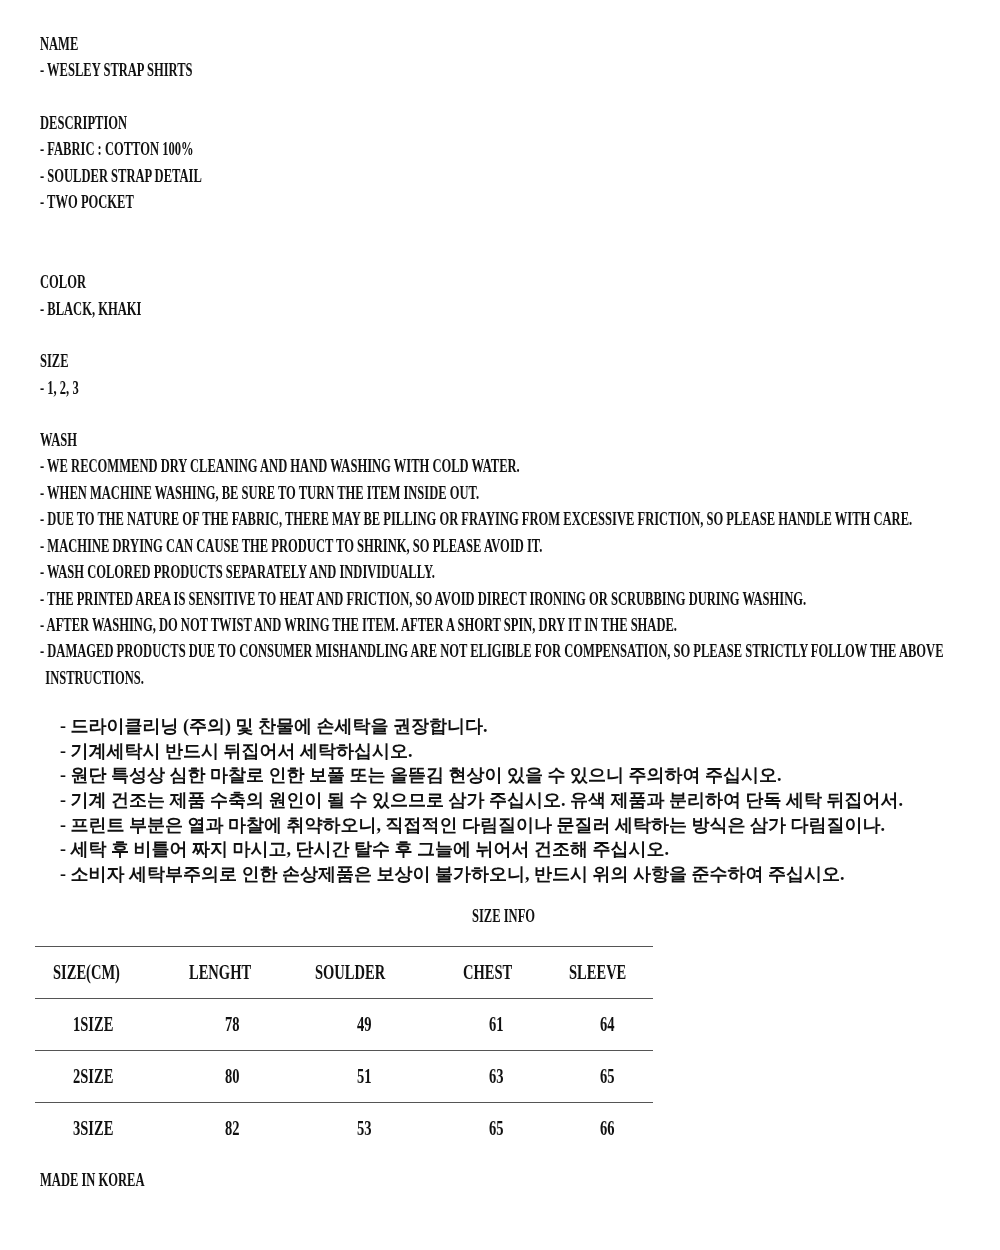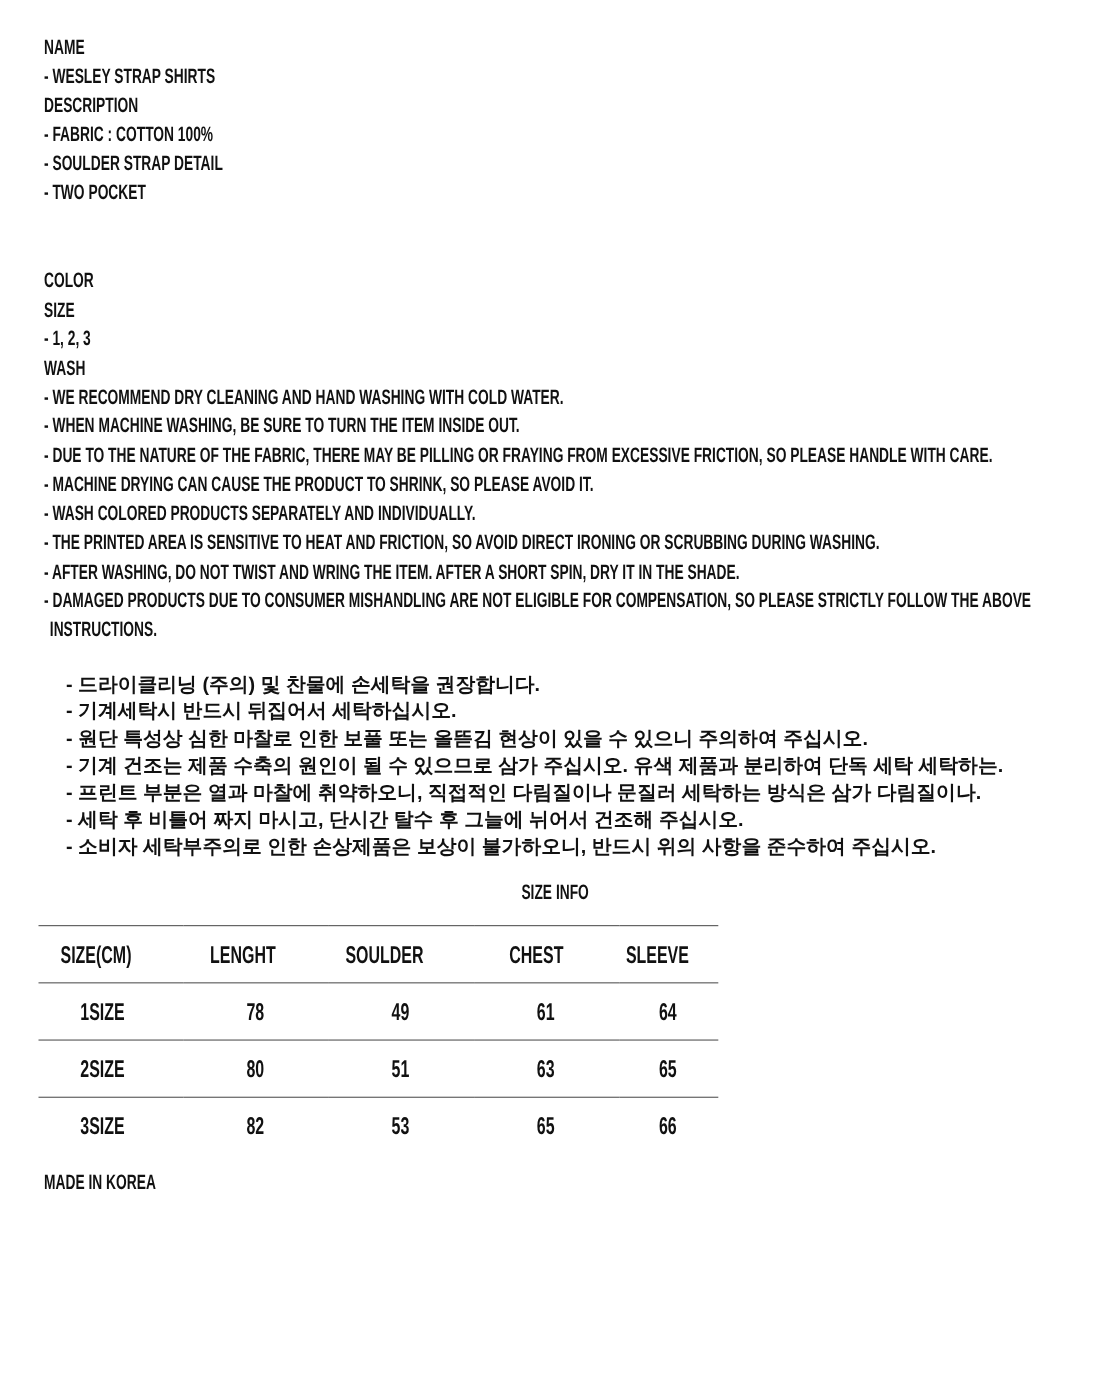--- a/index.html
+++ b/index.html
@@ -3,21 +3,21 @@
 <meta charset="utf-8">
 <style>
   html, body { margin: 0; padding: 0; }
   body {
     width: 1000px; height: 1250px;
     background: var(--bg, #ffffff);
     color: var(--fg, #111111);
     font-family: "Liberation Sans", "DejaVu Sans", sans-serif;
     overflow: hidden;
   }
-  .page { padding: 31px 0 0 40px; }
+  .page { padding: 31px 0 0 40px; font-family: Liberation Serif, serif; }
 
   
   .en-line { font-weight: bold; font-size: 19px; line-height: 26.4px; }
   .ct {
     display: inline-block;
     transform: scaleX(0.66);
     transform-origin: 0 50%;
     white-space: nowrap;
   }
   .ct.wrap {
@@ -28,21 +28,21 @@
     padding-left: 8px;
   }
 
   
   .ko-line { font-size: 18px; line-height: 24.6px; font-weight: 600; margin-left: 20px; }
 
   
   .m13 { margin-top: 13px; }
   .m17 { margin-top: 17px; text-align: center; }
   .m23 { margin-top: 23px; }
-  .m26 { }
+  .m26 { margin-top: 26px; }
   .m54 { margin-top: 54px; }
 
   
   table.size {
     border-collapse: collapse;
     table-layout: fixed;
     width: 618px;
     margin: 16px 0 0 -5px;
   }
   table.size tr { border-top: 1px solid var(--rule, #555555); height: 52px; }
@@ -64,20 +64,21 @@
 
   <div class="sec m26">
     <div class="en-line"><span class="ct">DESCRIPTION</span></div>
     <div class="en-line"><span class="ct">- FABRIC : COTTON 100%</span></div>
     <div class="en-line"><span class="ct">- SOULDER STRAP DETAIL</span></div>
     <div class="en-line"><span class="ct">- TWO POCKET</span></div>
   </div>
 
   <div class="sec m54">
     <div class="en-line"><span class="ct">COLOR</span></div>
+    <div class="en-line"><span class="ct">- BLACK, KHAKI</span></div>
   </div>
 
   <div class="sec m26">
     <div class="en-line"><span class="ct">SIZE</span></div>
     <div class="en-line"><span class="ct">- 1, 2, 3</span></div>
   </div>
 
   <div class="sec m26">
     <div class="en-line"><span class="ct">WASH</span></div>
     <div class="en-line"><span class="ct">- WE RECOMMEND DRY CLEANING AND HAND WASHING WITH COLD WATER.</span></div>
@@ -87,21 +88,21 @@
     <div class="en-line"><span class="ct">- WASH COLORED PRODUCTS SEPARATELY AND INDIVIDUALLY.</span></div>
     <div class="en-line"><span class="ct">- THE PRINTED AREA IS SENSITIVE TO HEAT AND FRICTION, SO AVOID DIRECT IRONING OR SCRUBBING DURING WASHING.</span></div>
     <div class="en-line"><span class="ct">- AFTER WASHING, DO NOT TWIST AND WRING THE ITEM. AFTER A SHORT SPIN, DRY IT IN THE SHADE.</span></div>
     <div class="en-line"><span class="ct wrap">- DAMAGED PRODUCTS DUE TO CONSUMER MISHANDLING ARE NOT ELIGIBLE FOR COMPENSATION, SO PLEASE STRICTLY FOLLOW THE ABOVE INSTRUCTIONS.</span></div>
   </div>
 
   <div class="sec m23">
     <div class="ko-line"><span>- 드라이클리닝 (주의) 및 찬물에 손세탁을 권장합니다.</span></div>
     <div class="ko-line"><span>- 기계세탁시 반드시 뒤집어서 세탁하십시오.</span></div>
     <div class="ko-line"><span>- 원단 특성상 심한 마찰로 인한 보풀 또는 올뜯김 현상이 있을 수 있으니 주의하여 주십시오.</span></div>
-    <div class="ko-line"><span>- 기계 건조는 제품 수축의 원인이 될 수 있으므로 삼가 주십시오. 유색 제품과 분리하여 단독 세탁 세탁하는.</span></div>
+    <div class="ko-line"><span>- 기계 건조는 제품 수축의 원인이 될 수 있으므로 삼가 주십시오. 유색 제품과 분리하여 단독 세탁 뒤집어서.</span></div>
     <div class="ko-line"><span>- 프린트 부분은 열과 마찰에 취약하오니, 직접적인 다림질이나 문질러 세탁하는 방식은 삼가 다림질이나.</span></div>
     <div class="ko-line"><span>- 세탁 후 비틀어 짜지 마시고, 단시간 탈수 후 그늘에 뉘어서 건조해 주십시오.</span></div>
     <div class="ko-line"><span>- 소비자 세탁부주의로 인한 손상제품은 보상이 불가하오니, 반드시 위의 사항을 준수하여 주십시오.</span></div>
   </div>
 
   <div class="sec m17">
     <div class="en-line"><span class="ct">SIZE INFO</span></div>
 
     <table class="size">
       <colgroup>

